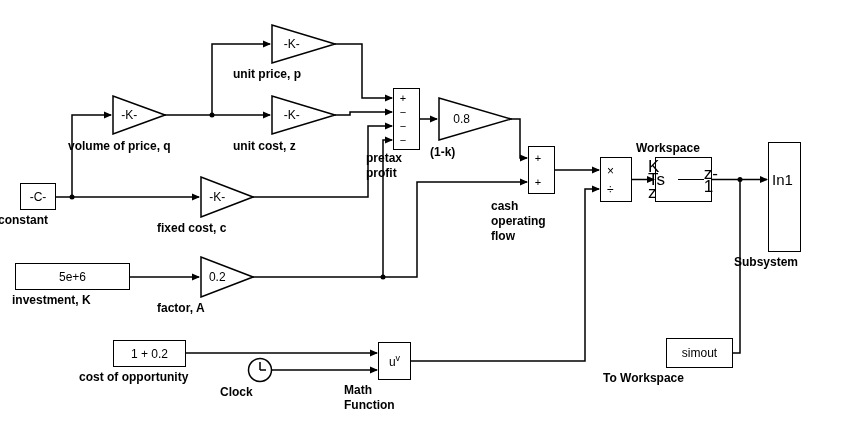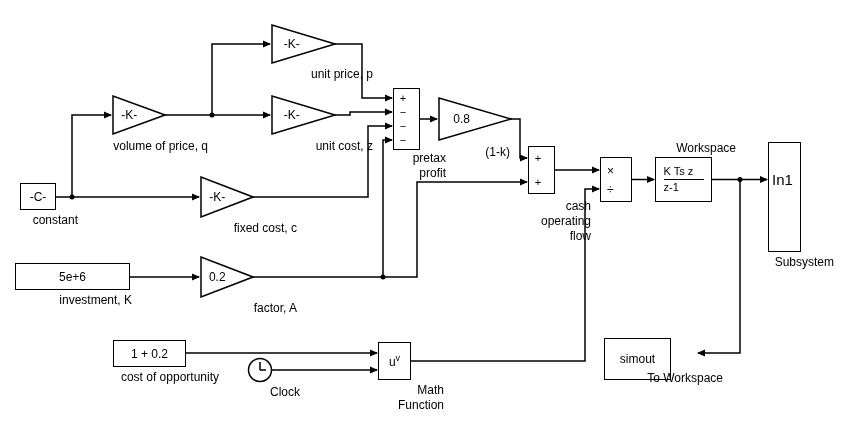--- a/index.html
+++ b/index.html
@@ -7,24 +7,24 @@
   .canvas {
     position:relative; width:858px; height:435px; background:#fff;
     font-family:"Liberation Sans","DejaVu Sans",sans-serif;
     font-size:12px; color:#000; overflow:hidden;
   }
   .wires { position:absolute; left:0; top:0; z-index:1; }
   .blk { position:absolute; z-index:2; }
   .rect-blk { border:1.5px solid #000; background:#fff; display:flex; align-items:center; justify-content:center; }
   .gain svg { position:absolute; left:0; top:0; }
   .gval { position:absolute; left:0; top:0; bottom:0; width:64%; display:flex; align-items:center; justify-content:center; }
-  .lbl { position:absolute; z-index:2; text-align:right; line-height:15px; white-space:nowrap; }
+  .lbl { position:absolute; z-index:2; text-align:left; line-height:15px; white-space:nowrap;font-weight:bold; }
   .sum-sign { position:absolute; left:4px; width:10px; text-align:center; font-size:11px; line-height:11px; }
   .prod-sign { position:absolute; left:6px; font-size:12px; line-height:12px; }
-  .frac { display:flex; flex-direction:column; align-items:flex-start; font-size:11px; line-height:13px; }
+  .frac { display:flex; align-items:center; font-size:17px; line-height:13px; }
   .frac-bar { width:40px; height:1.5px; background:#000; margin:1px 0; }
   .sub-port { position:absolute; left:3px; top:31px; font-size:15px; line-height:11px; }
   .mf-val sup { font-size:9px; }
 </style>
 </head>
 <body>
 
 <div class="canvas">
 
   <svg class="wires" width="858" height="435">
@@ -193,18 +193,18 @@
   <div class="lbl" style="left:220px;top:385px;width:80px">Clock</div>
 
   <div class="blk rect-blk" style="left:378px;top:342px;width:33px;height:38px">
     <span class="mf-val"><span>u</span><sup>v</sup></span>
   </div>
   <div class="lbl" style="left:344px;top:383px;width:100px">
     <div>Math</div>
     <div>Function</div>
   </div>
 
-  <div class="blk rect-blk" style="left:604px;top:338px;width:67px;height:42px">
+  <div class="blk rect-blk" style="left:666px;top:338px;width:67px;height:30px">
     <span>simout</span>
   </div>
   <div class="lbl" style="left:603px;top:371px;width:120px">To Workspace</div>
 
 </div>
 
 </body></html>

